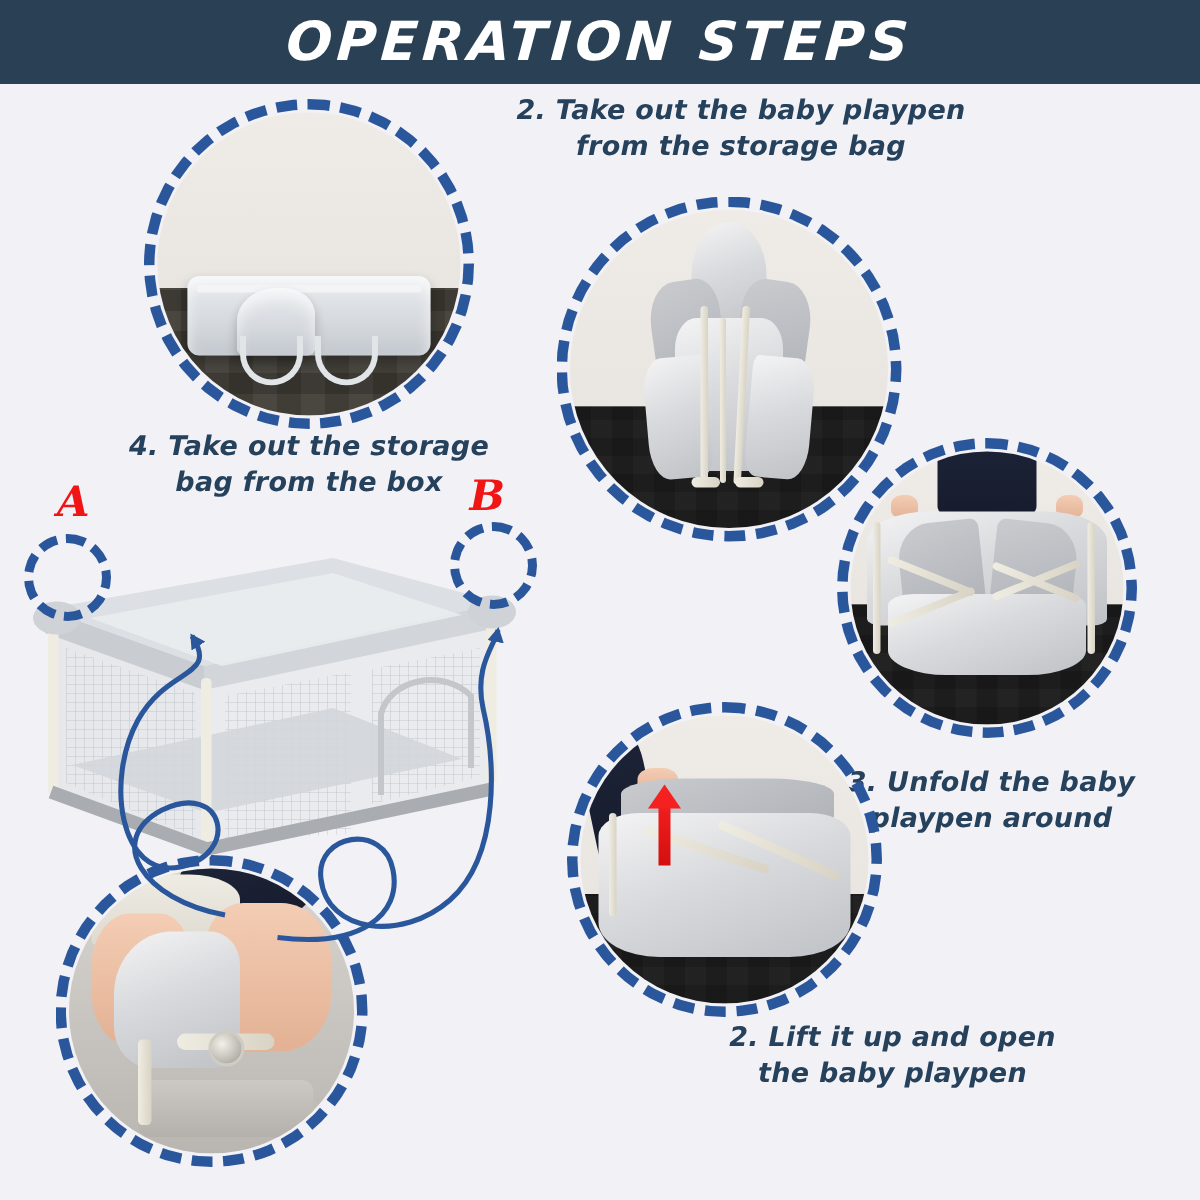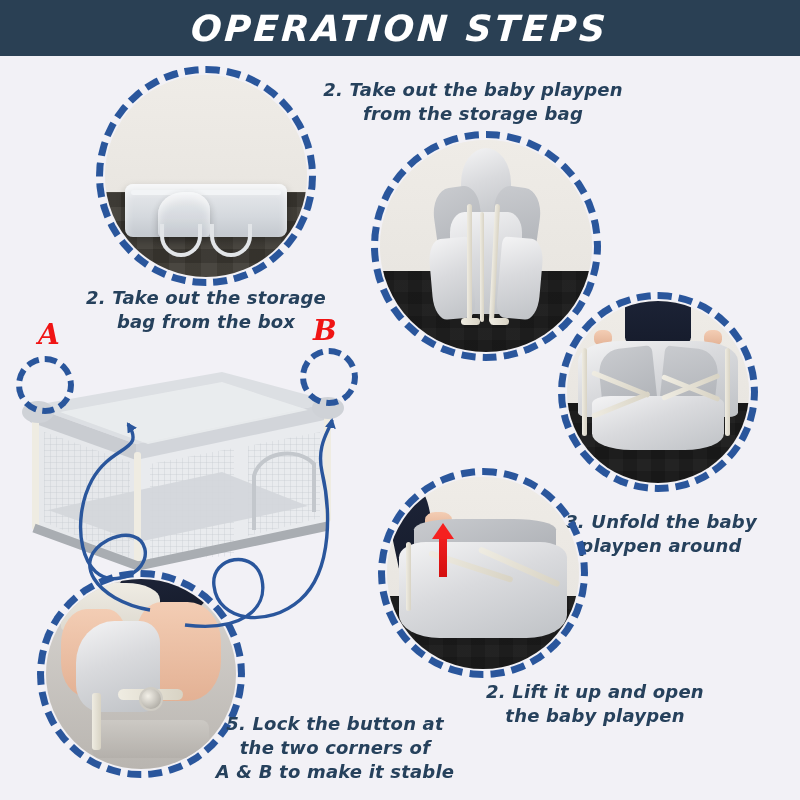--- a/index.html
+++ b/index.html
@@ -92,24 +92,24 @@
       <div class="floor-light" style="top:58%;height:42%;"></div>
 
       <div class="bag" style="left:10%;top:54%;width:80%;height:26%;"></div>
       <div class="bag-zip" style="left:13%;top:57%;width:74%;height:5px;"></div>
       <div class="bag" style="left:26%;top:58%;width:26%;height:22%;border-radius:50% 40% 10% 10%;opacity:.92;"></div>
       <div class="handle" style="left:27%;top:74%;width:17%;height:14%;"></div>
       <div class="handle" style="left:52%;top:74%;width:17%;height:14%;"></div>
     </div>
     <div class="ring"></div>
   </div>
-  <div class="caption" style="left:56px;top:286px;width:300px;">2. Take out the storage
+  <div class="caption" style="left:56px;top:286px;width:300px;">4. Take out the storage
 bag from the box</div>
 
-  <div class="caption" style="left:308px;top:62px;width:330px;margin-top:16px;">2. Take out the baby playpen
+  <div class="caption" style="left:329px;top:62px;width:330px;">2. Take out the baby playpen
 from the storage bag</div>
   <div class="photo-circle" style="left:371px;top:131px;width:230px;height:230px;">
     <div class="photo">
       <div class="wall" style="height:62%;"></div>
       <div class="floor-carpet" style="top:62%;height:38%;"></div>
 
       <div class="fabric" style="left:38%;top:4%;width:24%;height:34%;border-radius:50% 50% 20% 20%;"></div>
       <div class="fabric-dark" style="left:26%;top:22%;width:22%;height:34%;border-radius:40% 30% 30% 30%;transform:rotate(-8deg);"></div>
       <div class="fabric-dark" style="left:53%;top:22%;width:22%;height:34%;border-radius:30% 40% 30% 30%;transform:rotate(8deg);"></div>
       <div class="fabric" style="left:33%;top:34%;width:34%;height:48%;border-radius:20% 20% 26% 26%;"></div>
@@ -180,23 +180,20 @@
       <div class="skin" style="left:48%;top:12%;width:44%;height:52%;border-radius:30% 40% 40% 30%;"></div>
       <div class="fabric" style="left:16%;top:22%;width:44%;height:48%;border-radius:46% 24% 20% 30%;"></div>
       <div style="left:24%;top:74%;width:62%;height:20%;background:linear-gradient(180deg,#ccc9c4,#b4b0ab);border-radius:8px;"></div>
       <div class="pole" style="left:24%;top:60%;width:9px;height:30%;"></div>
       <div class="pole" style="left:38%;top:58%;width:34%;height:11px;border-radius:6px;"></div>
       <div style="left:49%;top:57%;width:20px;height:20px;border-radius:50%;
                   background:radial-gradient(circle at 35% 35%,#f3f0e8,#9d9a93);border:2px solid #cfccc4;"></div>
     </div>
     <div class="ring"></div>
   </div>
-  <div class="caption" style="left:185px;top:712px;width:300px;">5. Lock the button at
-the two corners of
-A &amp; B to make it stable</div>
 
   <div class="product" style="left:8px;top:360px;width:360px;height:260px;">
     <svg width="360" height="260" viewBox="0 0 360 260">
 
       <path d="M26,60 L130,96 L130,208 L26,168 Z" fill="#e4e6e9" opacity=".85"></path>
       <path d="M130,96 L320,56 L320,166 L130,208 Z" fill="#e8eaec" opacity=".85"></path>
 
       <defs>
         <pattern id="mesh" width="6" height="6" patternUnits="userSpaceOnUse">
           <path d="M0 0 L6 0 M0 0 L0 6" stroke="#b9bec4" stroke-width="0.7"></path>

